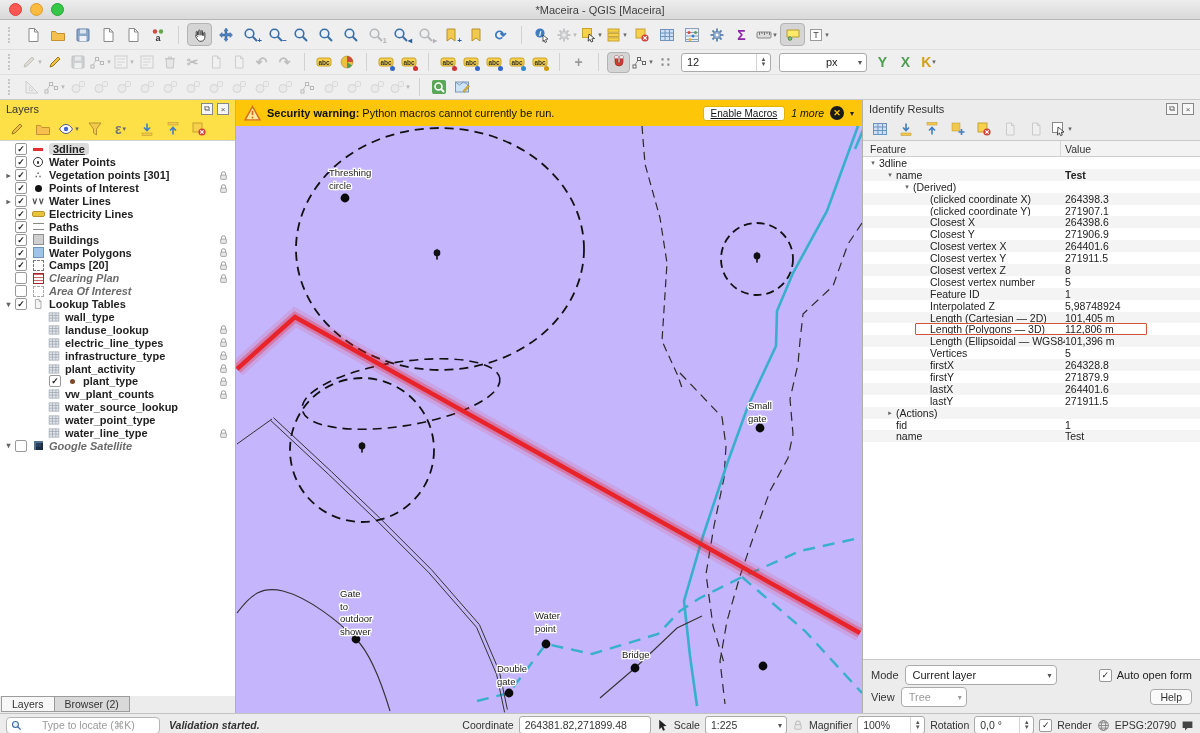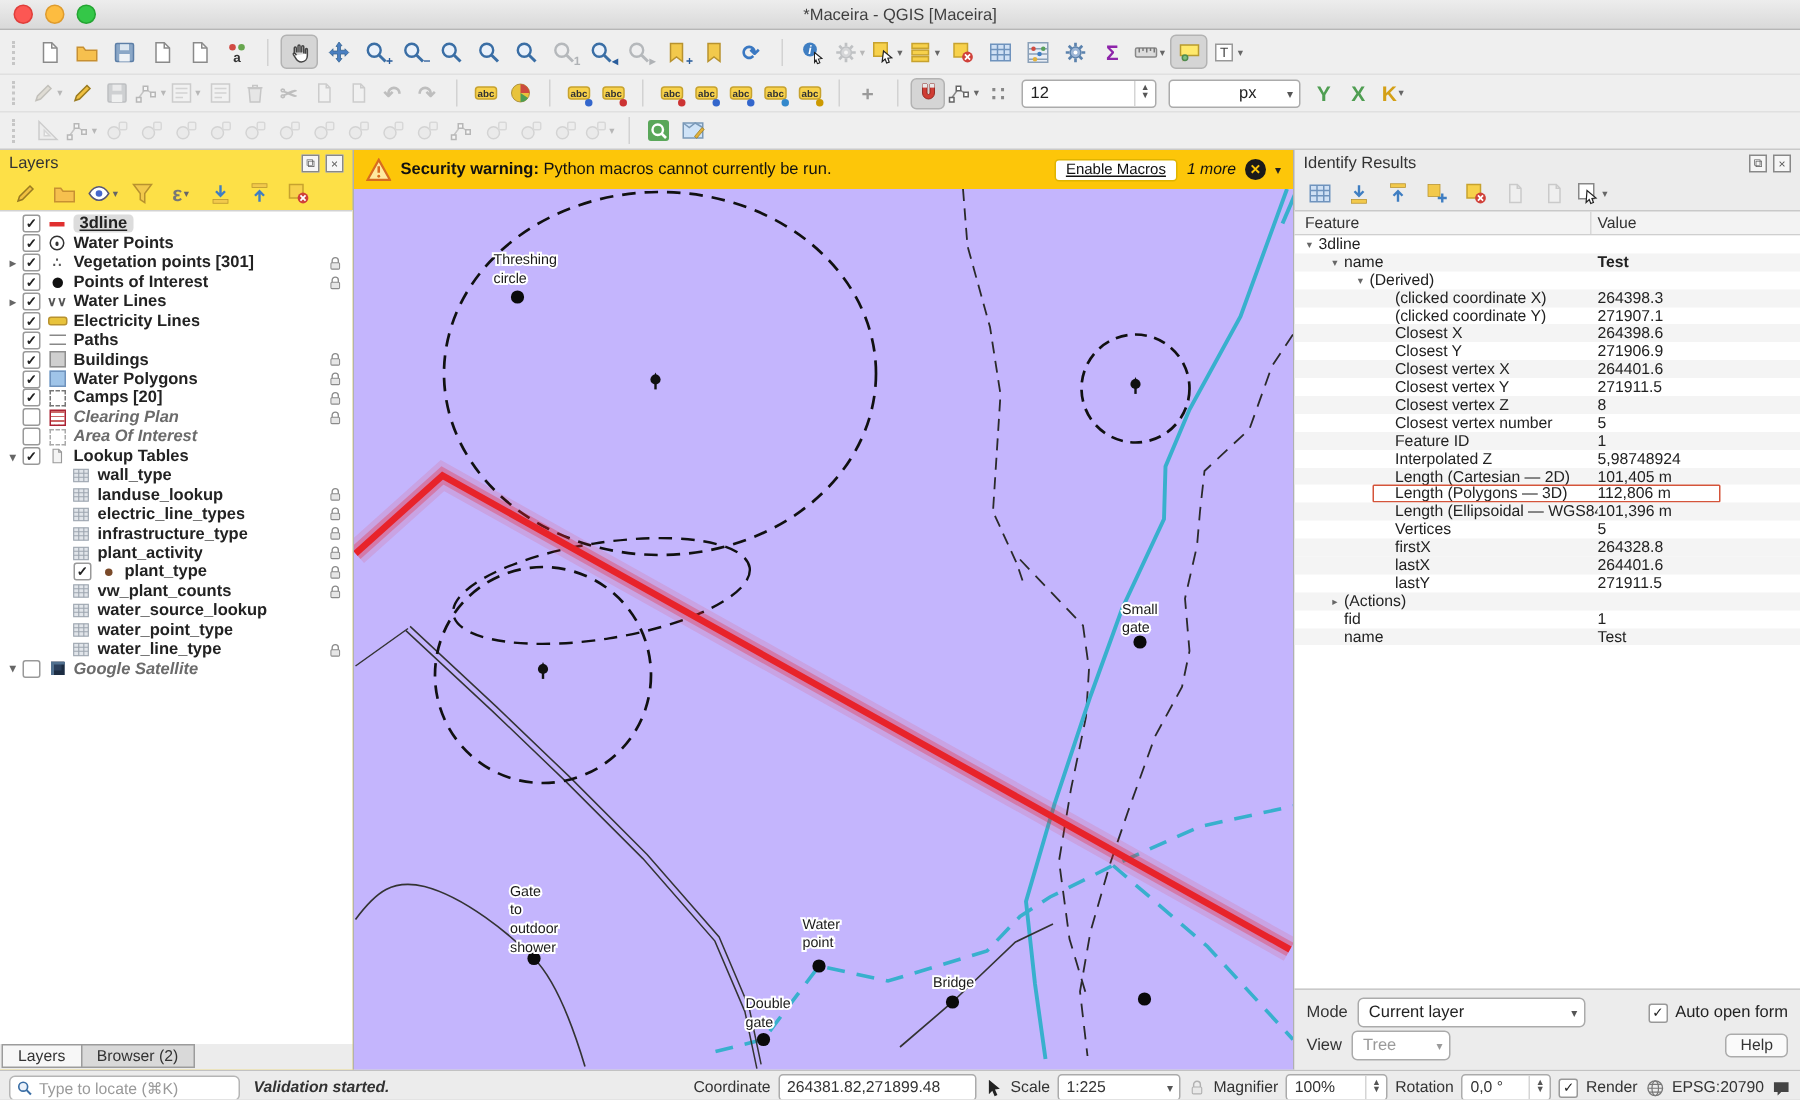--- a/index.html
+++ b/index.html
@@ -97,21 +97,21 @@
   .sel-like .val{flex:1;padding-left:7px;}
   .cbx{width:11px;height:11px;border:1px solid #999;border-radius:2px;background:#fff;display:inline-flex;
        align-items:center;justify-content:center;font-size:9px;color:#222;}
   .helpbtn{margin-left:auto;background:#fafafa;border:1px solid #ababab;border-radius:4px;
            padding:1px 9px;font-size:10.5px;color:#333;}
   .graytxt{color:#9a9a9a;}
   
   .statusbar{height:22px;border-top:1px solid #c2c2c2;background:#ececec;display:flex;align-items:center;
              padding:0 6px;gap:5px;font-size:10.5px;color:#333;}
   .locate{width:148px;height:15px;background:#fff;border:1px solid #b5b5b5;border-radius:4px;
-          display:flex;align-items:center;gap:4px;padding-left:4px;color:#9a9a9a;}
+          display:flex;align-items:center;gap:20px;padding-left:4px;color:#9a9a9a;}
   .statmsg{font-weight:bold;font-size:10.5px;margin-left:4px;font-style:italic;}
   .sbox{background:#fff;border:1px solid #ababab;border-radius:3px;height:16px;display:inline-flex;
         align-items:center;}
   .sbox .val{padding:0 5px;}
   .sb-label{color:#333;}
   svg text{font-family:"Liberation Sans",sans-serif;}
 </style>
 </head>
 <body>
 
@@ -1263,20 +1263,25 @@
           <div class="idrow">
             <span class="exp" style="margin-left: 55px;"></span>
             <span class="feat">Vertices</span>
             <span class="val">5</span>
           </div>
           <div class="idrow band">
             <span class="exp" style="margin-left: 55px;"></span>
             <span class="feat">firstX</span>
             <span class="val">264328.8</span>
           </div>
+          <div class="idrow">
+            <span class="exp" style="margin-left: 55px;"></span>
+            <span class="feat">firstY</span>
+            <span class="val">271879.9</span>
+          </div>
           <div class="idrow band">
             <span class="exp" style="margin-left: 55px;"></span>
             <span class="feat">lastX</span>
             <span class="val">264401.6</span>
           </div>
           <div class="idrow">
             <span class="exp" style="margin-left: 55px;"></span>
             <span class="feat">lastY</span>
             <span class="val">271911.5</span>
           </div>

